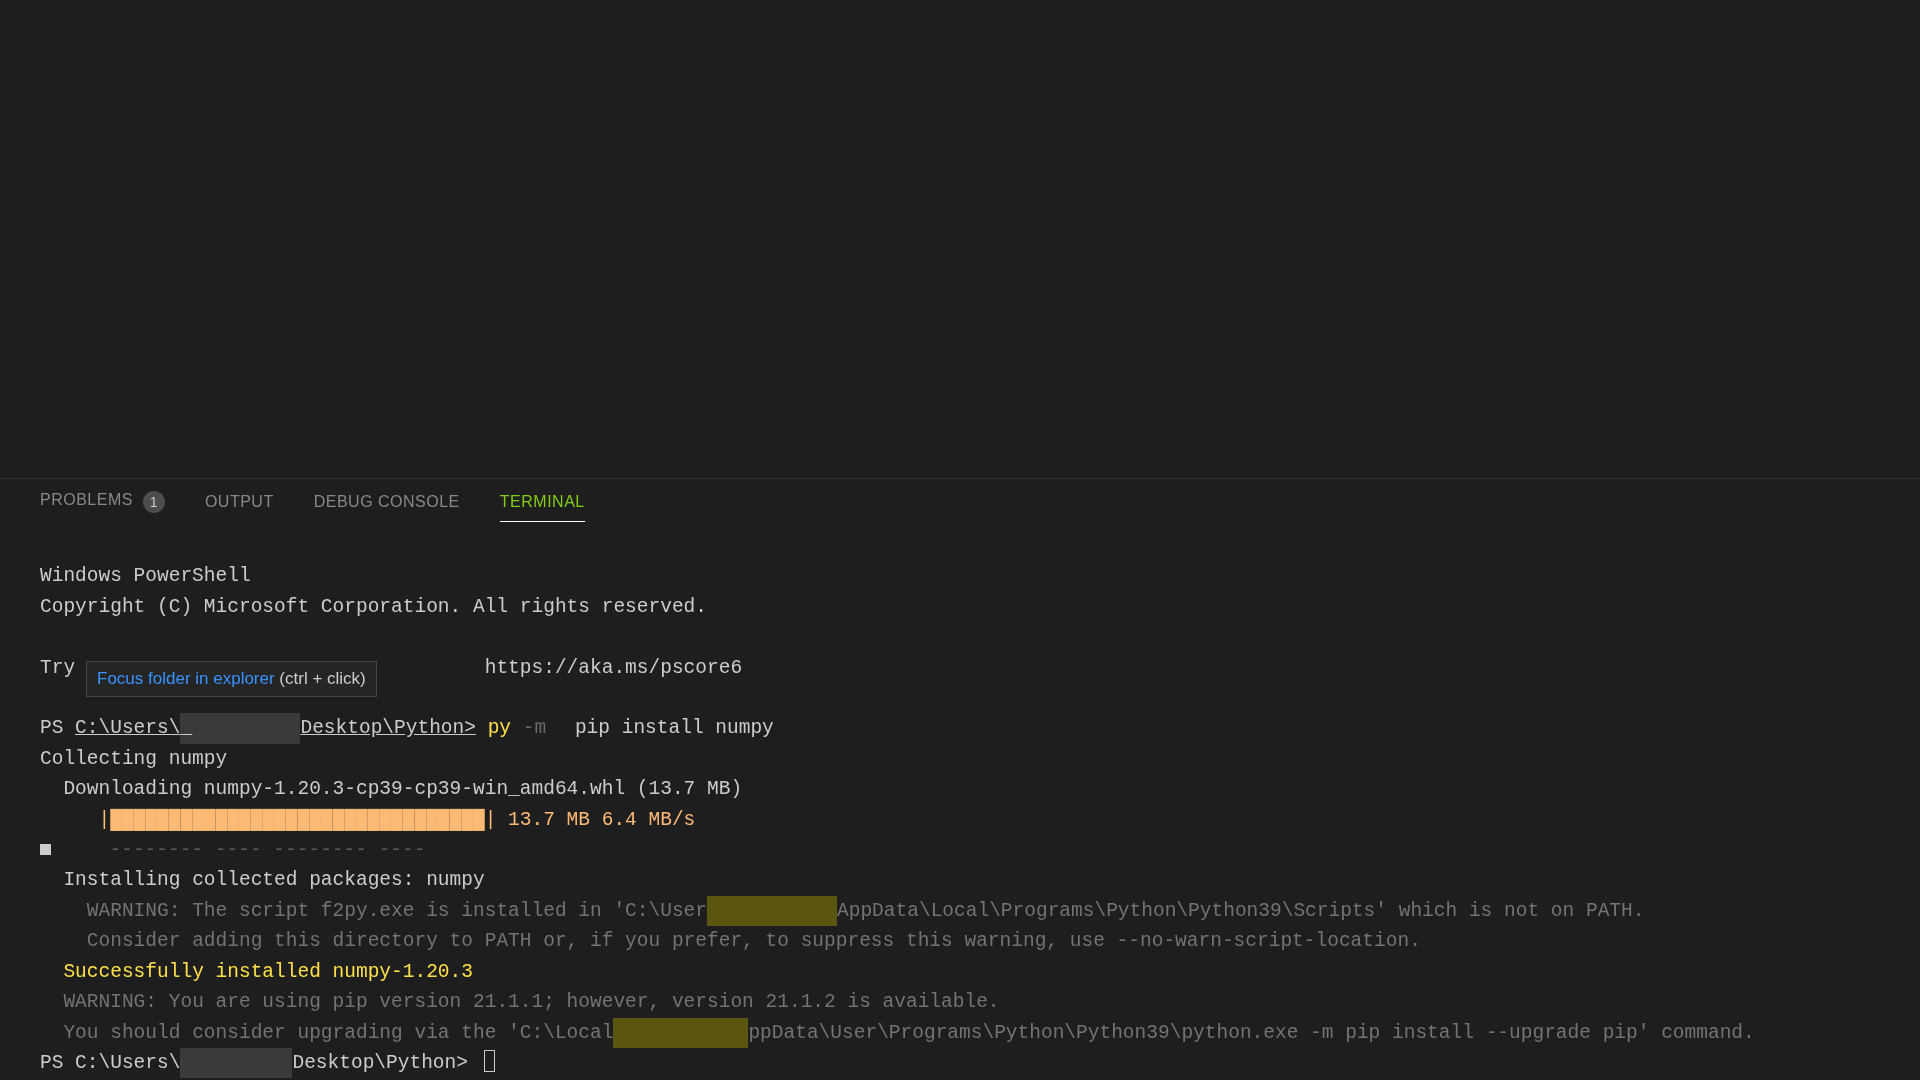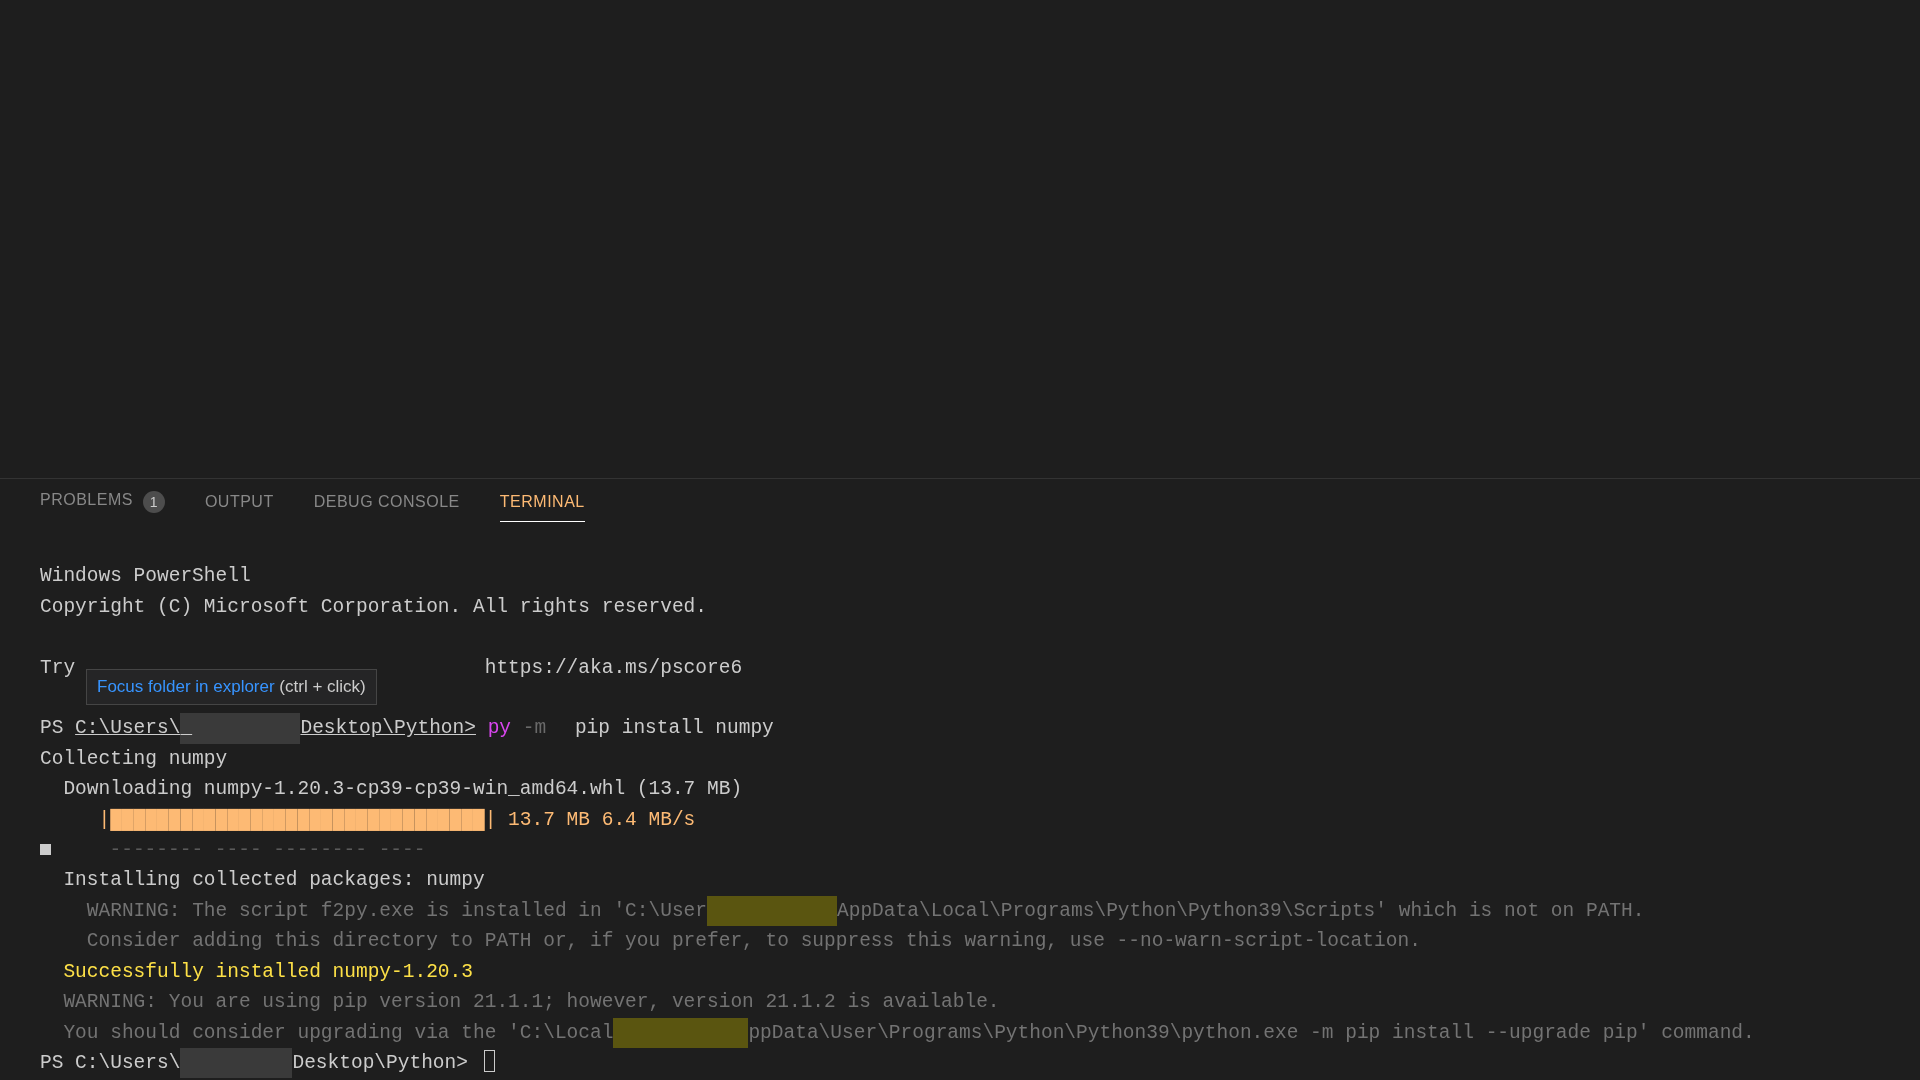--- a/index.html
+++ b/index.html
@@ -34,21 +34,21 @@
       letter-spacing: 0.5px;
     }
     .tab {
       color: #888888;
       cursor: pointer;
       padding-bottom: 10px;
       display: flex;
       gap: 10px;
     }
     .tab.active {
-      color: #fdba74;
+      color: #84cc16;
       border-bottom: 1.5px solid #ffffff;
     }
     .badge {
       background: #4d4d4d;
       color: #cccccc;
       border-radius: 50%;
       width: 22px;
       height: 22px;
       display: inline-flex;
       align-items: center;
@@ -68,21 +68,21 @@
       color: #cccccc;
     }
     .prompt-path {
       color: #cccccc;
     }
     .redacted {
       background: #3a3a3a;
       display: inline-block;
     }
     .cmd-py {
-      color: #d946ef;
+      color: #fde047;
       margin-top: 8px;
     }
     .cmd-flag {
       color: #6a6a6a;
     }
     .cmd-args {
       color: #cccccc;
       padding-left: 17px;
     }
     .warning {
@@ -149,21 +149,21 @@
     </div>
     <div class="tab active">
       <span>TERMINAL</span>
     </div>
   </div>
 
   <div class="terminal-content">
 <span>Windows PowerShell</span>
 <span>Copyright (C) Microsoft Corporation. All rights reserved.</span>
 
-<span style="position:relative;"><span>Try </span><span style="visibility:hidden">the new cross-platform PowerShell</span><span> https://aka.ms/pscore6</span><span class="tooltip" style="left:46px; top:12px;"><span class="link">Focus folder in explorer</span><span> (ctrl + click)</span></span></span>
+<span style="position:relative;"><span>Try </span><span style="visibility:hidden">the new cross-platform PowerShell</span><span> https://aka.ms/pscore6</span><span class="tooltip" style="left:46px; top:4px;"><span class="link">Focus folder in explorer</span><span> (ctrl + click)</span></span></span>
 
 <span class="ps-line"><span class="prompt-ps">PS </span><span class="prompt-path underline-link">C:\Users\</span><span class="redacted underline-link" style="width:120px">&nbsp;</span><span class="prompt-path underline-link">Desktop\Python&gt;</span><span class="cmd-py"> py </span><span class="cmd-flag">-m</span><span class="cmd-args"> pip install numpy</span></span>
 <span>Collecting numpy</span>
 <span>  Downloading numpy-1.20.3-cp39-cp39-win_amd64.whl (13.7 MB)</span>
 <span class="progress-bar"><span>     |</span><span>████████████████████████████████</span><span>| 13.7 MB 6.4 MB/s</span></span>
 <span class="small-block"></span><span class="progress-dashes">     -------- ---- -------- ----</span>
 <span>  Installing collected packages: numpy</span>
 <span class="warning"><span>    </span><span>WARNING: The script f2py.exe is installed in 'C:\User</span><span class="redacted" style="width:130px;background:#5a5510">&nbsp;</span><span>AppData\Local\Programs\Python\Python39\Scripts' which is not on PATH.</span></span>
 <span class="warning">    Consider adding this directory to PATH or, if you prefer, to suppress this warning, use --no-warn-script-location.</span>
 <span class="success">  Successfully installed numpy-1.20.3</span>

